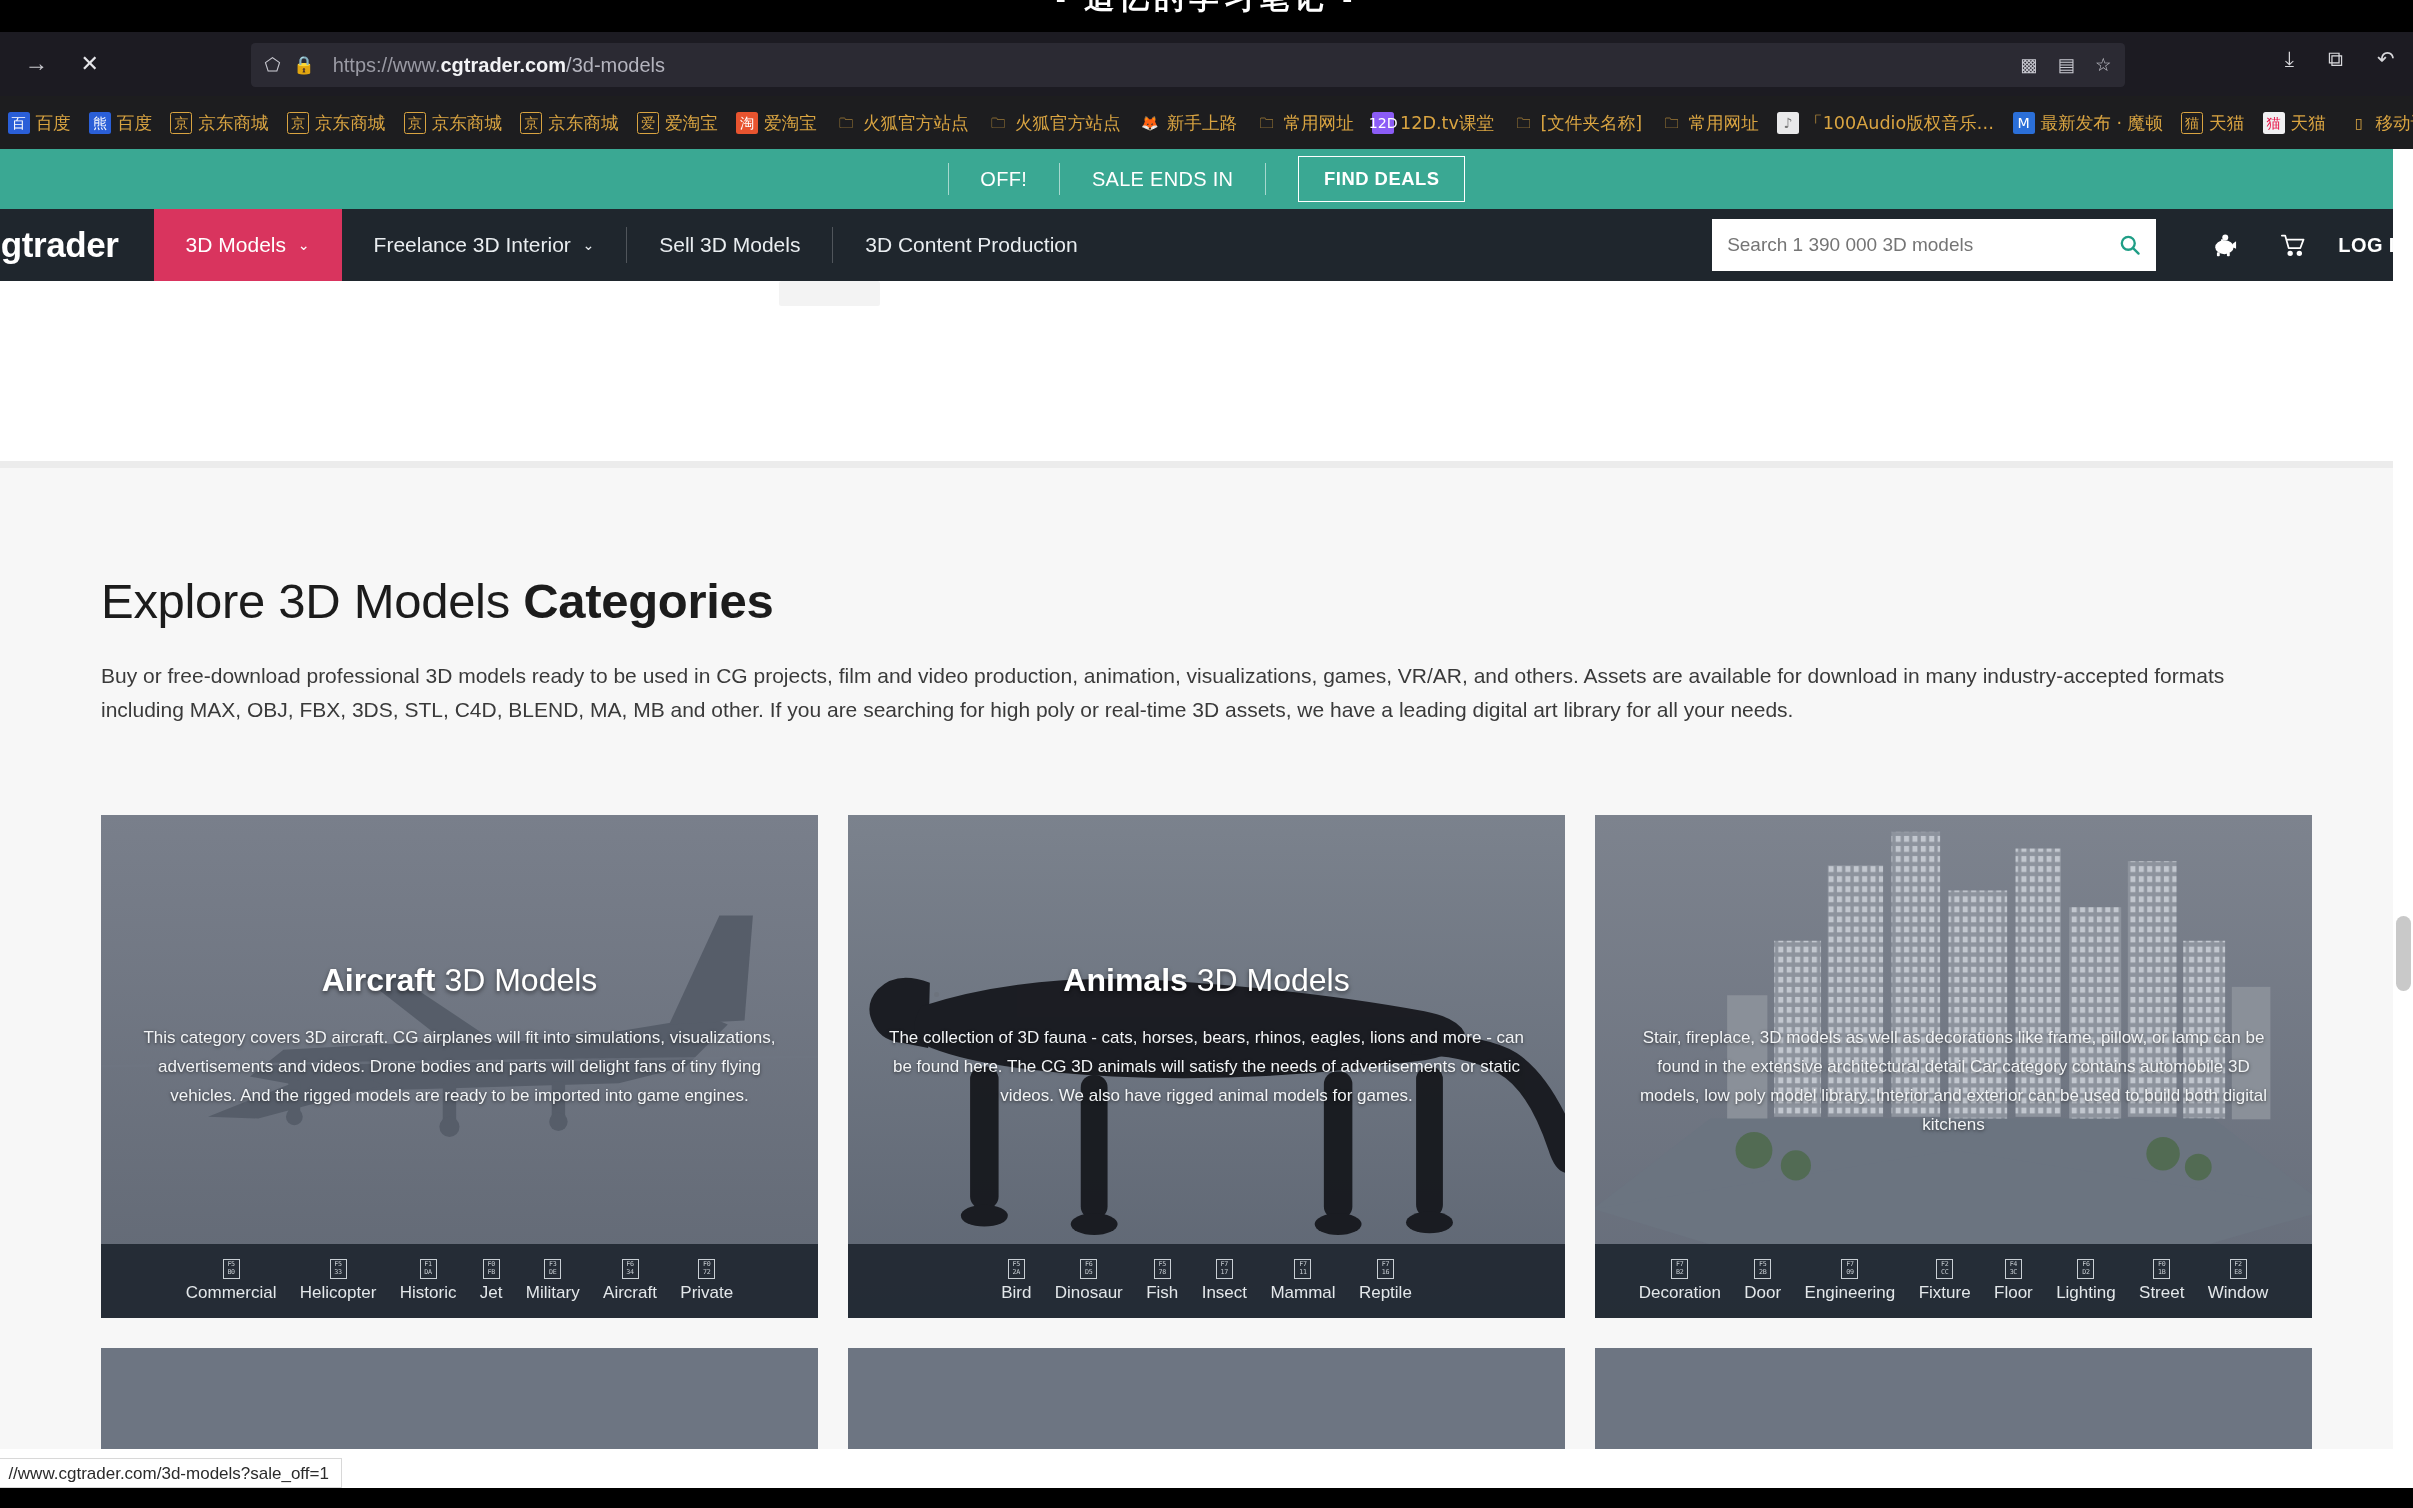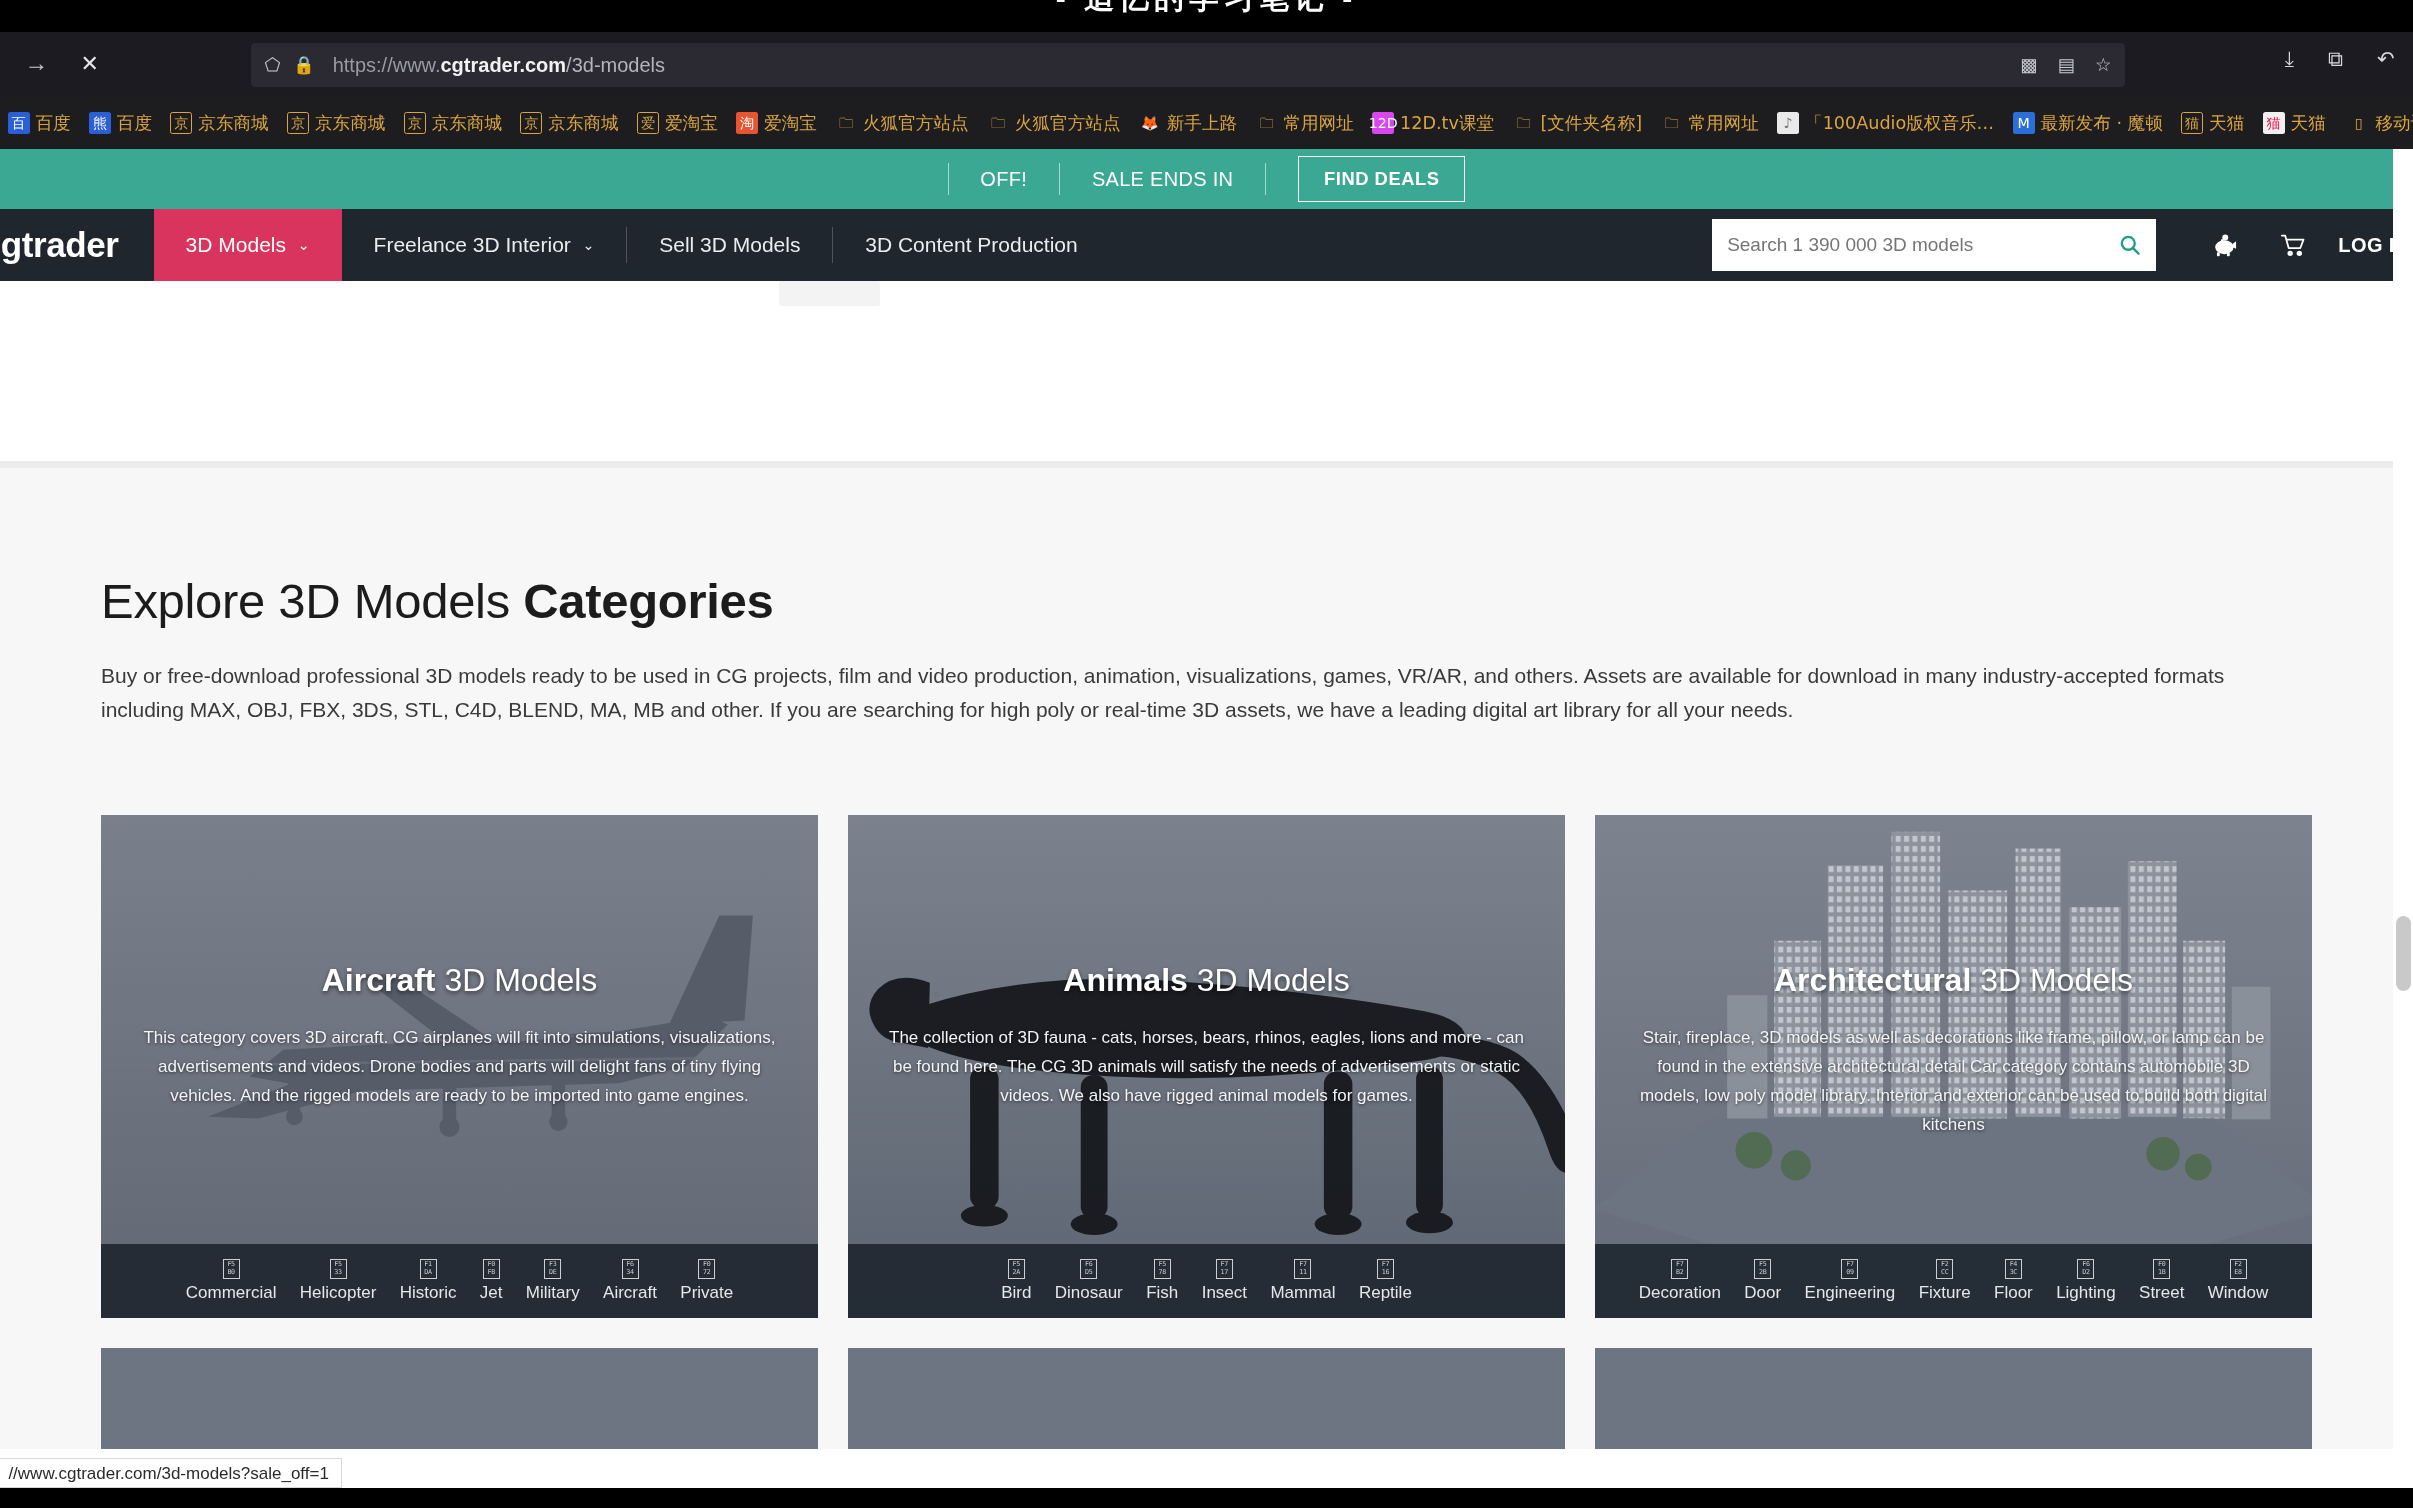--- a/index.html
+++ b/index.html
@@ -71,21 +71,21 @@
     width: 22px; height: 22px; flex: 0 0 22px;
     display:flex; align-items:center; justify-content:center;
     font-size: 14.2px; border-radius: 2.5px; line-height:1;
     font-family:"DejaVu Sans", sans-serif;
   }
   .fv-baidu { background:#2a5fd8; color:#fff; font-size:12.6px; }
   .fv-jd    { background:transparent; color:#d9a441; border:1.7px solid #d9a441; border-radius:50%; font-size:11.7px;}
   .fv-tao   { background:#e8542f; color:#fff; font-size:11.7px; }
   .fv-folder{ background:transparent; color:#d9a441; font-size:17px; }
   .fv-fox   { background:transparent; color:#ff8a1e; font-size:17px; }
-  .fv-12d   { background:#d946ef; color:#fff; font-size:10px; line-height:9.2px; text-align:center;}
+  .fv-12d   { background:#8b5cf6; color:#fff; font-size:10px; line-height:9.2px; text-align:center;}
   .fv-img   { background:#e9e9ea; color:#777; font-size:10px; }
   .fv-blue  { background:#2b6fd8; color:#fff; font-size:13.4px; }
   .fv-tmall { background:#f0f0f2; color:#e8154a; font-size:10px; }
   .fv-mobile{ background:transparent; color:#d9a441; font-size:17px; }
   .bm-spacer { flex: 1 1 auto; }
 
   
   .page {
     position:absolute; top: 149px; left: 0; width: 2413px; height: 1359px;
     background:#fff; overflow:hidden;
@@ -609,23 +609,20 @@
                 <polygon points="20,470 450,600 900,470 450,400"></polygon>
               </g>
               <g fill="#4e6a4c" opacity=".85">
                 <circle cx="212" cy="400" r="22"></circle>
                   <circle cx="262" cy="418" r="18"></circle>
                 <circle cx="700" cy="404" r="20"></circle>
                   <circle cx="742" cy="420" r="16"></circle>
               </g>
             </svg>
           </div>
-          <div class="card-title">
-            <b>Architectural</b><span> 3D Models</span>
-          </div>
           <div class="card-desc">Stair, fireplace, 3D models as well as decorations like frame, pillow, or lamp can be found in the extensive architectural detail Car category contains automobile 3D models, low poly model library. Interior and exterior can be used to build both digital kitchens</div>
           <div class="card-foot">
             <div class="sub">
               <span class="tofu">
                   <i style="font-style:normal">F7</i>
                   <i style="font-style:normal">B2</i>
                 </span>
               <span class="lbl">Decoration</span>
             </div>
             <div class="sub">

